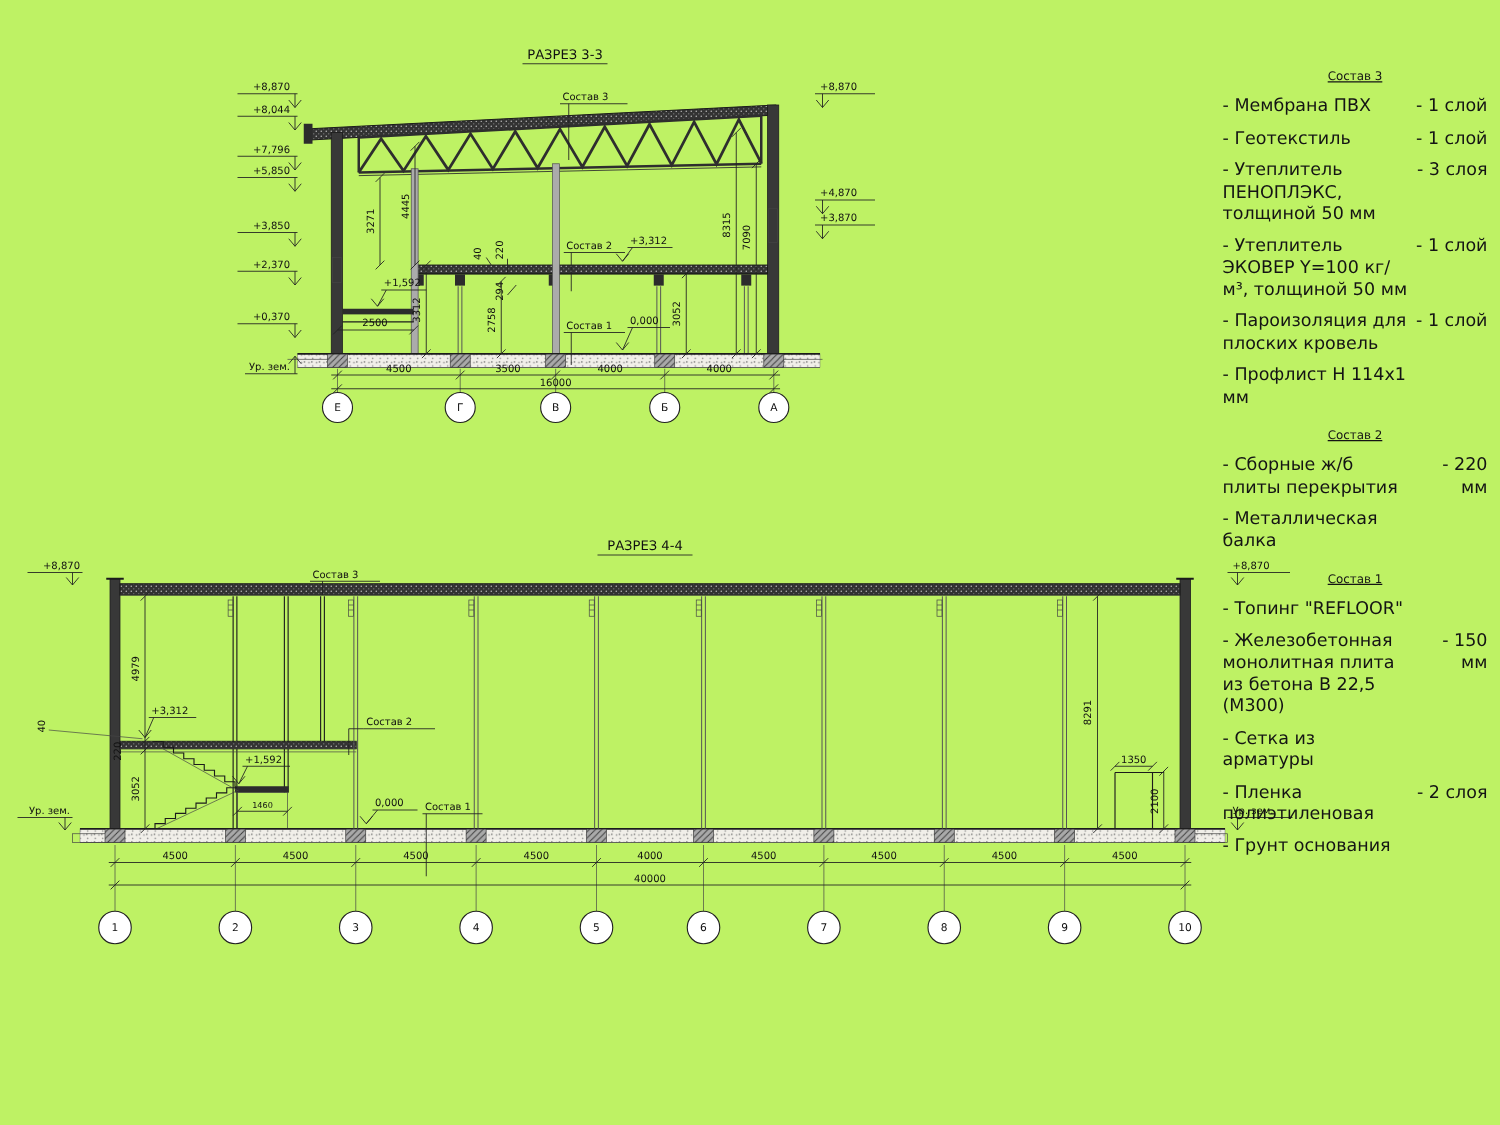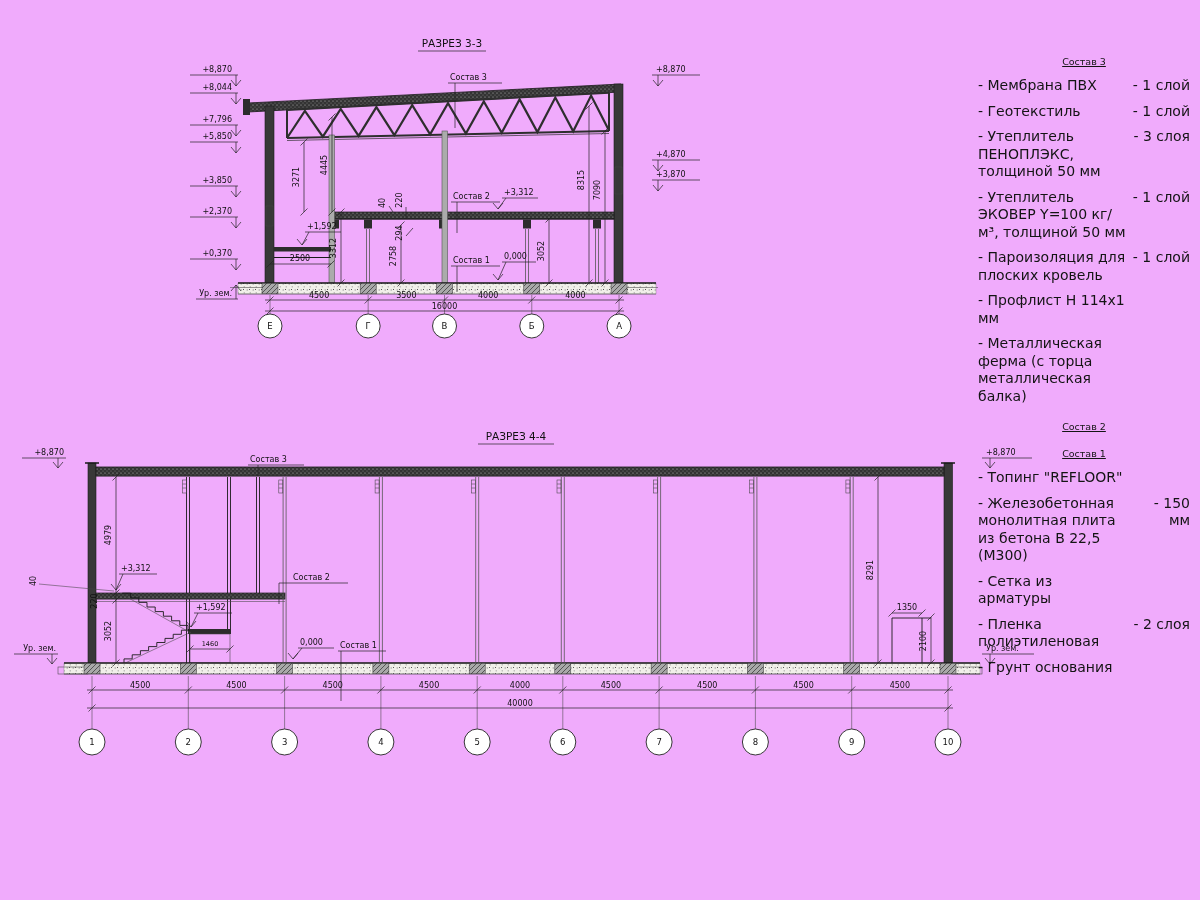--- a/index.html
+++ b/index.html
@@ -1,16 +1,16 @@
 <!DOCTYPE html>
 <html><head>
 <meta charset="utf-8">
 <style>
   html,body{margin:0;padding:0;background:#fff;}
-  #canvas{position:relative;width:1200px;height:900px;background:#f0abfc;overflow:hidden;
+  #canvas{position:relative;width:1200px;height:900px;background:#bef264;overflow:hidden;
           font-family:"DejaVu Sans",sans-serif;}
   svg{position:absolute;left:0;top:0;}
   .ln{stroke:#1b1b1b;stroke-width:1;fill:none;}
   .ln2{stroke:#1b1b1b;stroke-width:1.6;fill:none;}
   .thin{stroke:#444;stroke-width:.55;fill:none;}
   .dim{stroke:#222;stroke-width:.7;fill:none;}
   .col{stroke:#555;stroke-width:.8;fill:none;}
   .wall{fill:#383838;stroke:#1b1b1b;stroke-width:.6;}
   .gcol{fill:#ababab;stroke:#555;stroke-width:.6;}
   .blk{fill:#2c2c2c;stroke:none;}
@@ -388,27 +388,33 @@
           <div class="qty">- 1 слой</div>
         </div>
     <div class="li">
           <div class="nm">- Пароизоляция для плоских кровель</div>
           <div class="qty">- 1 слой</div>
         </div>
     <div class="li">
           <div class="nm">- Профлист Н 114х1 мм</div>
           <div class="qty"></div>
         </div>
-    <div class="li">
-          <div class="nm">- Металлическая ферма (с торца металлическая балка)</div>
-          <div class="qty"></div>
-        </div>
   </div>
   <div class="lg-sec">
     <div class="lg-title">Состав 2</div>
+    <div class="lg-items">
+      <div class="li">
+            <div class="nm">- Сборные ж/б плиты перекрытия</div>
+            <div class="qty">- 220 мм</div>
+          </div>
+      <div class="li">
+            <div class="nm">- Металлическая балка</div>
+            <div class="qty"></div>
+          </div>
+    </div>
   </div>
   <div class="lg-sec">
     <div class="lg-title">Состав 1</div>
     <div class="lg-items">
       <div class="li">
             <div class="nm">- Топинг "REFLOOR"</div>
             <div class="qty"></div>
           </div>
       <div class="li">
             <div class="nm">- Железобетонная монолитная плита из бетона В 22,5 (М300)</div>

